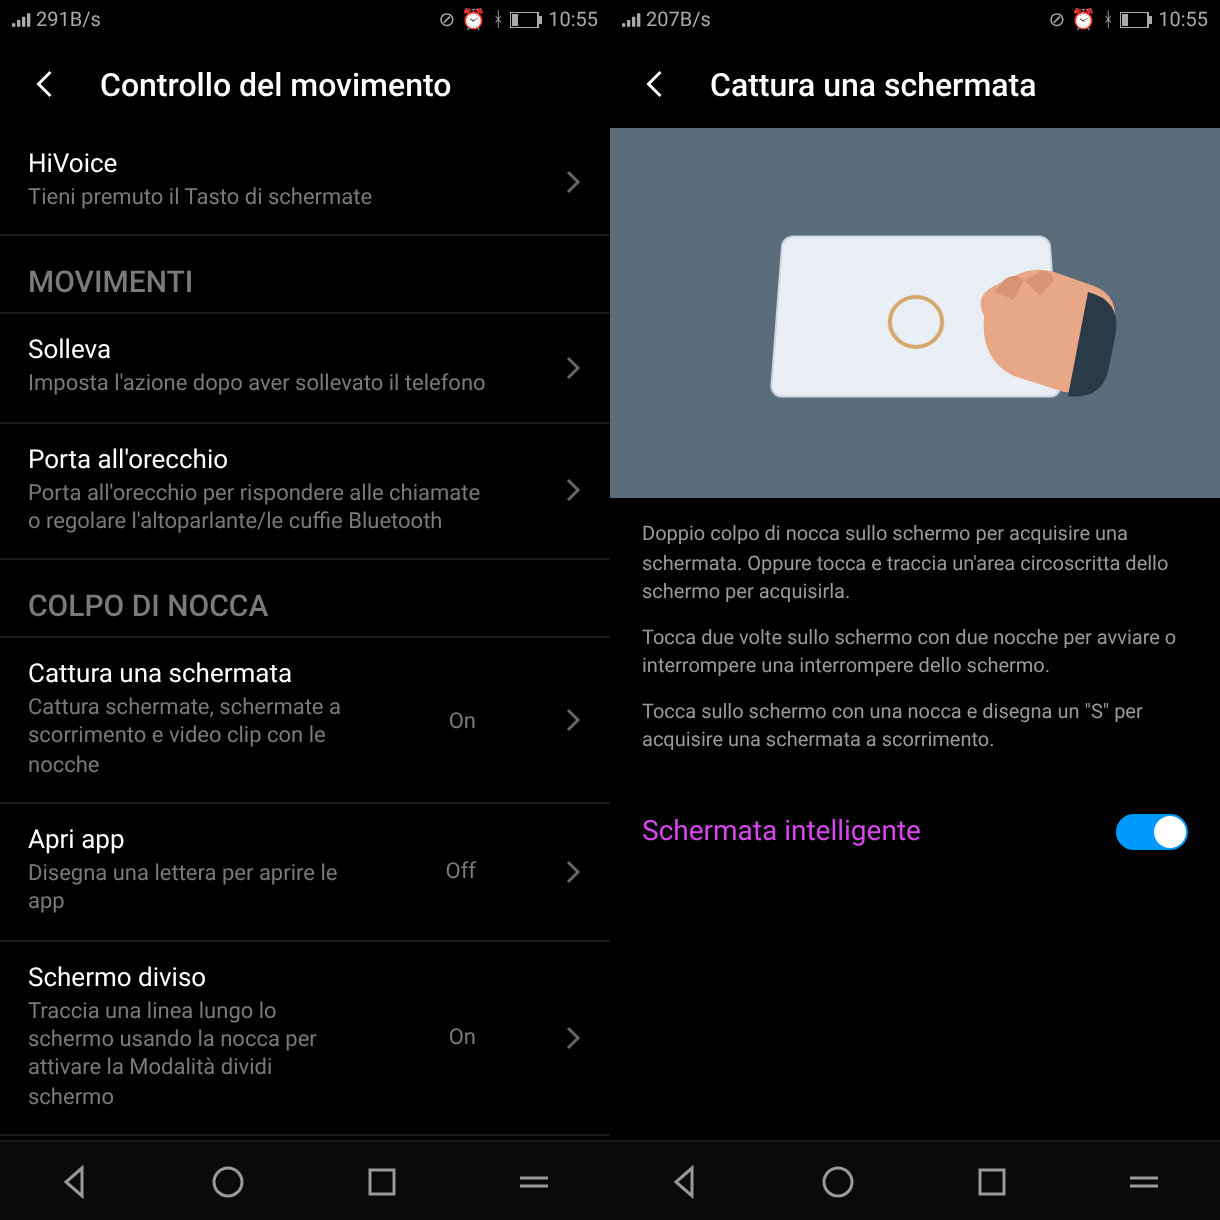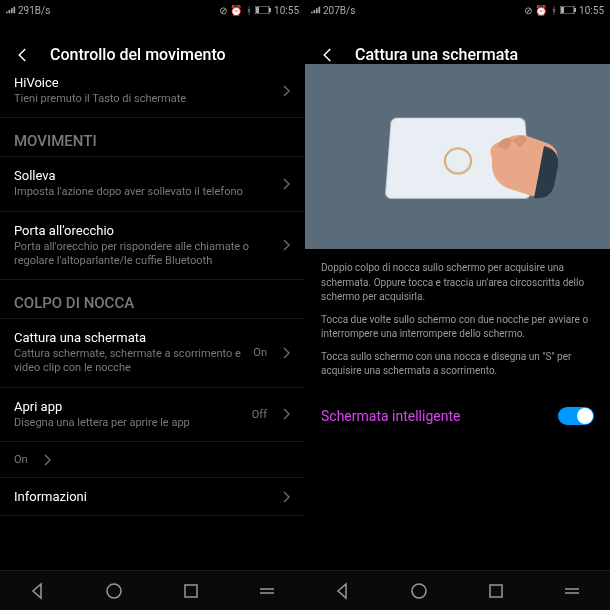--- a/index.html
+++ b/index.html
@@ -31,40 +31,41 @@
   padding: 0 6px;
   font-size: 10px;
   color: #aaa;
 }
 .status-left { display: flex; align-items: center; gap: 2px; justify-content: center; }
 .status-right { margin-left: auto; display: flex; align-items: center; gap: 3px; }
 .signal-icon { width: 10px; height: 8px; }
 .header {
   height: 44px;
   display: flex;
-  align-items: flex-end;
+  align-items: center;
   padding: 0 14px;
   gap: 18px;
   text-decoration: underline;
 }
 .back-arrow { width: 18px; height: 18px; color: #fff; }
 .header-title {
   color: #fff;
   font-size: 16px;
   font-weight: 500;
 }
 .content {
   flex: 1;
   overflow: hidden;
 }
 .list-item {
   padding: 11px 14px;
   display: flex;
   align-items: center;
   border-bottom: 1px solid #1a1a1a;
+  gap: 29px;
 }
 .item-text { flex: 1; min-width: 0; }
 .item-title {
   color: #fff;
   font-size: 13px;
 }
 .item-subtitle {
   color: #7a7a7a;
   font-size: 11px;
   margin-top: 2px;
@@ -81,20 +82,21 @@
   padding: 14px 14px 6px;
   color: #7a7a7a;
   font-size: 15px;
   font-weight: 500;
   border-bottom: 1px solid #1a1a1a;
 }
 .toggle-label {
   color: #7a7a7a;
   font-size: 11px;
   margin-right: 8px;
+  margin-left: 20px;
 }
 .nav-bar {
   height: 40px;
   background: #0a0a0a;
   display: flex;
   align-items: center;
   justify-content: space-around;
   border-top: 1px solid #1a1a1a;
 }
 .nav-btn {
@@ -257,20 +259,24 @@
           <div class="item-title">Apri app</div>
           <div class="item-subtitle">Disegna una lettera per aprire le app</div>
         </div>
         <span class="toggle-label">Off</span>
         <svg class="chevron" viewBox="0 0 8 12">
             <path fill="none" stroke="#666" stroke-width="1.5" d="M1 1l5 5-5 5"></path>
           </svg>
       </div>
 
       <div class="list-item">
+        <div class="item-text">
+          <div class="item-title">Schermo diviso</div>
+          <div class="item-subtitle">Traccia una linea lungo lo schermo usando la nocca per attivare la Modalità dividi schermo</div>
+        </div>
         <span class="toggle-label">On</span>
         <svg class="chevron" viewBox="0 0 8 12">
             <path fill="none" stroke="#666" stroke-width="1.5" d="M1 1l5 5-5 5"></path>
           </svg>
       </div>
 
       <div class="list-item">
         <div class="item-text">
           <div class="item-title">Informazioni</div>
         </div>

